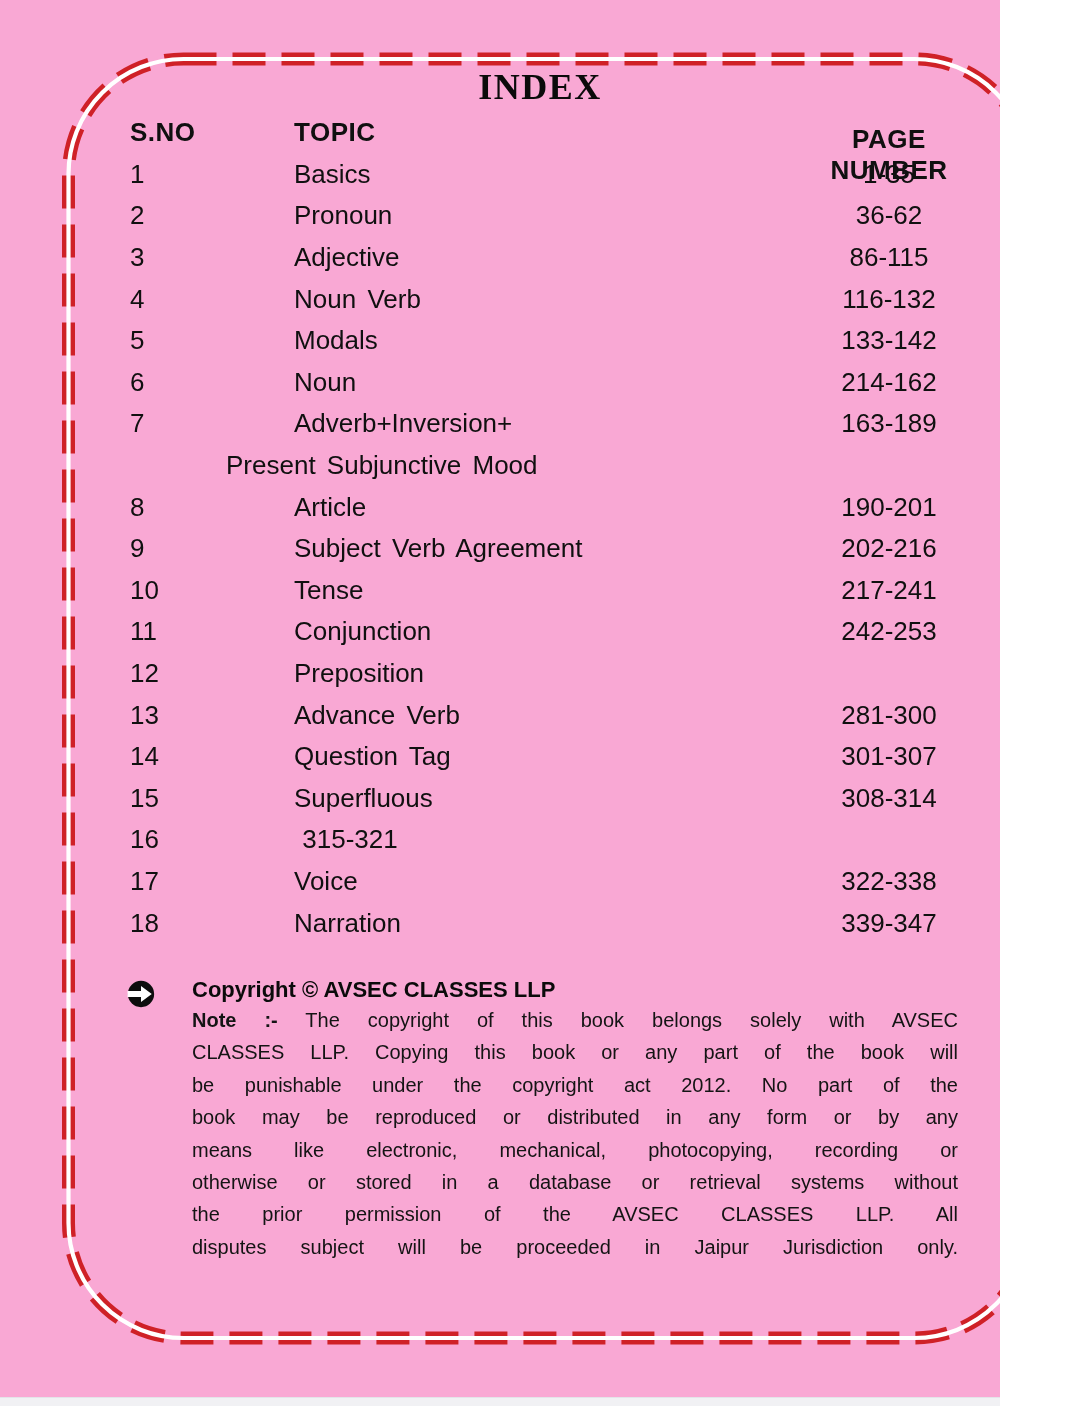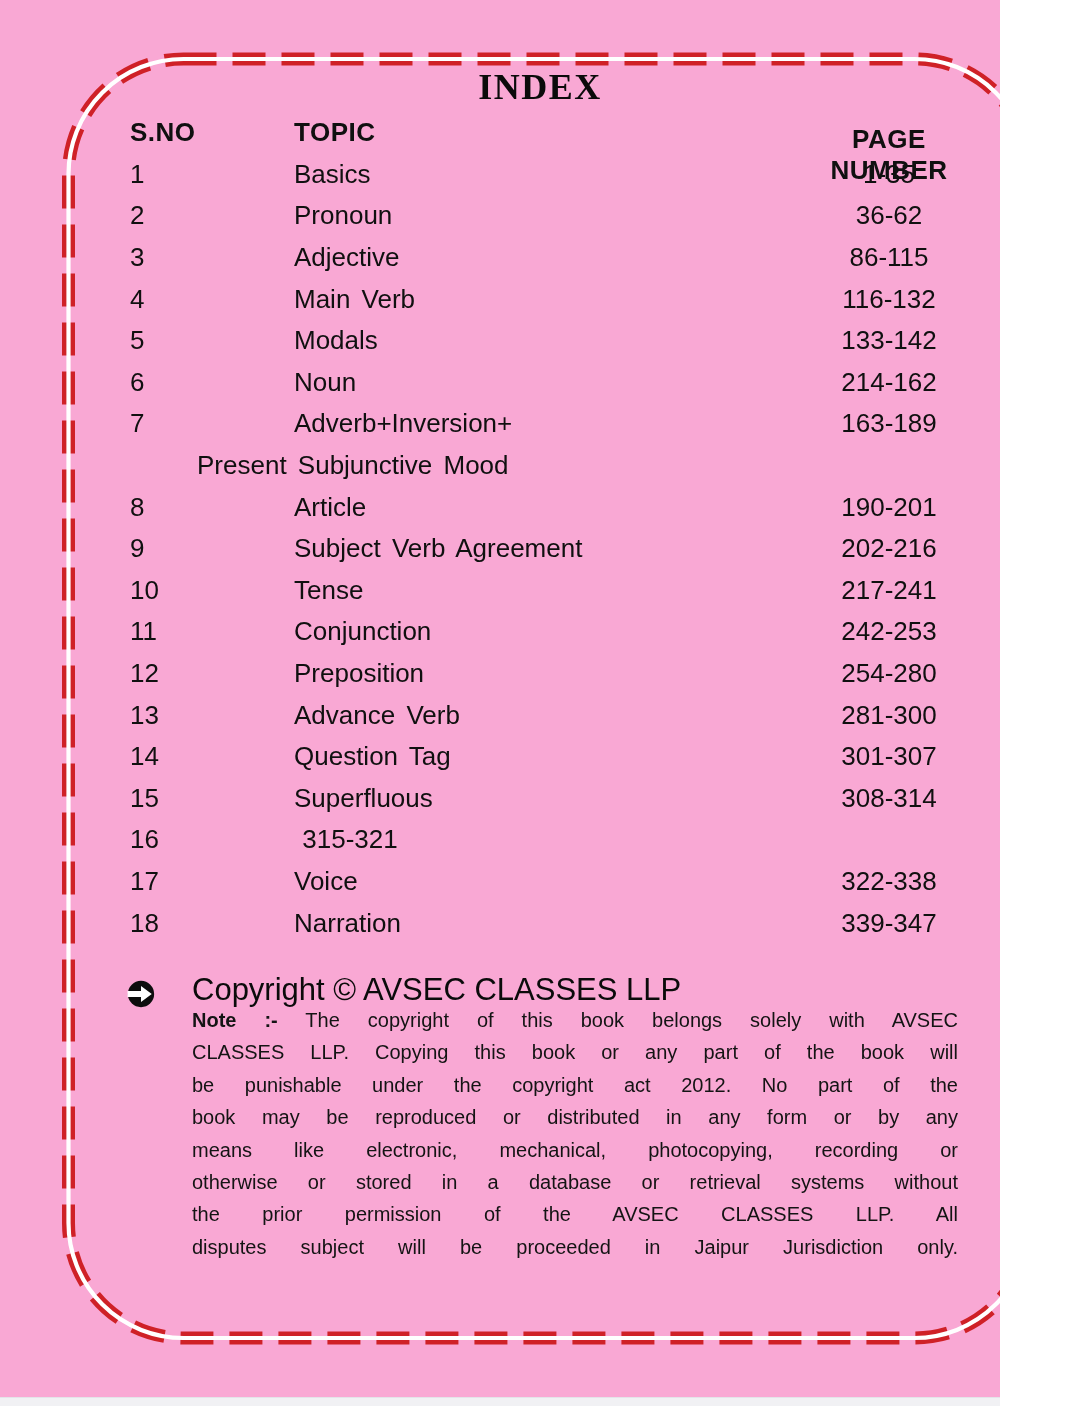--- a/index.html
+++ b/index.html
@@ -16,27 +16,27 @@
   }
 
   .index-table { position:absolute; left:130px; top:112px; width:815px; font-size:26px; }
   .t-line { display:flex; align-items:center; height:41.6px; }
   .t-header { font-weight:bold; }
   .c-sno  { width:120px; flex:0 0 auto; }
   .c-topic{ width:495px; flex:0 0 auto; word-spacing:4px;margin-left:44px; }
   .c-page { width:200px; flex:0 0 auto; text-align:center; }
   .t-header .c-page { letter-spacing:0.5px; word-spacing:7px;margin-top:44px; }
   .t-header .c-sno, .t-header .c-topic { letter-spacing:0.5px; }
-  .t-line2 { margin-left:67px; line-height:41.6px; word-spacing:4px; }
+  .t-line2 { margin-left:96px; line-height:41.6px; word-spacing:4px; }
   .t-line2:empty { display:none; }
 
   .bullet { position:absolute; left:127px; top:980px; width:28px; height:28px; display:block; }
   .c-heading {
     position:absolute; left:192px; top:971px; width:780px;
-    font-size:31px; font-weight:normal; line-height:38px; color:#0b0b0b;
+    font-size:22px; font-weight:bold; line-height:38px; color:#0b0b0b;
   }
   .note {
     position:absolute; left:192px; top:1004px; width:766px;
     font-size:20px; line-height:32.4px; color:#141414;
   }
   .note-line { text-align:justify; text-align-last:justify; }
   .note-line b { font-weight:bold; }
 
   .bottom-strip {
     position:absolute; left:0; bottom:0; width:1080px; height:8px;
@@ -86,21 +86,21 @@
             <div class="c-sno">3</div>
             <div class="c-topic">Adjective</div>
             <div class="c-page">86-115</div>
           </div>
 
         </div>
 
         <div class="t-row">
           <div class="t-line">
             <div class="c-sno">4</div>
-            <div class="c-topic">Main Verb</div>
+            <div class="c-topic">Noun Verb</div>
             <div class="c-page">116-132</div>
           </div>
 
         </div>
 
         <div class="t-row">
           <div class="t-line">
             <div class="c-sno">5</div>
             <div class="c-topic">Modals</div>
             <div class="c-page">133-142</div>
@@ -159,21 +159,20 @@
             <div class="c-topic">Conjunction</div>
             <div class="c-page">242-253</div>
           </div>
 
         </div>
 
         <div class="t-row">
           <div class="t-line">
             <div class="c-sno">12</div>
             <div class="c-topic">Preposition</div>
-            <div class="c-page">254-280</div>
           </div>
 
         </div>
 
         <div class="t-row">
           <div class="t-line">
             <div class="c-sno">13</div>
             <div class="c-topic">Advance Verb</div>
             <div class="c-page">281-300</div>
           </div>

